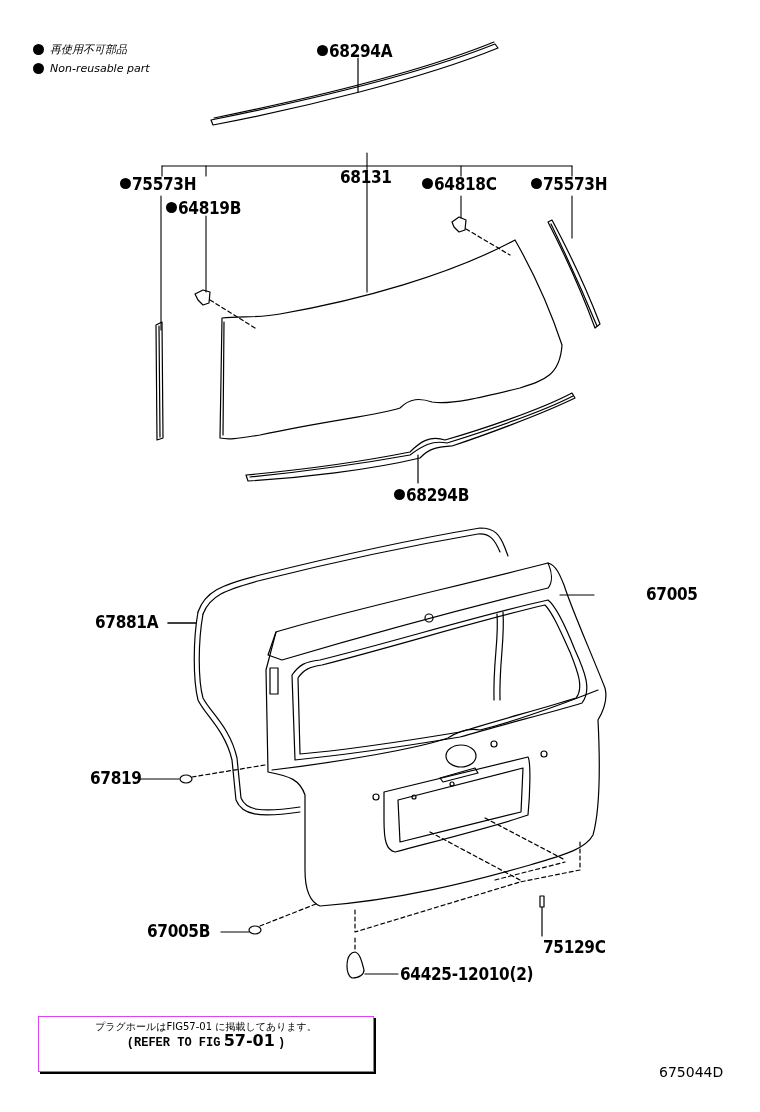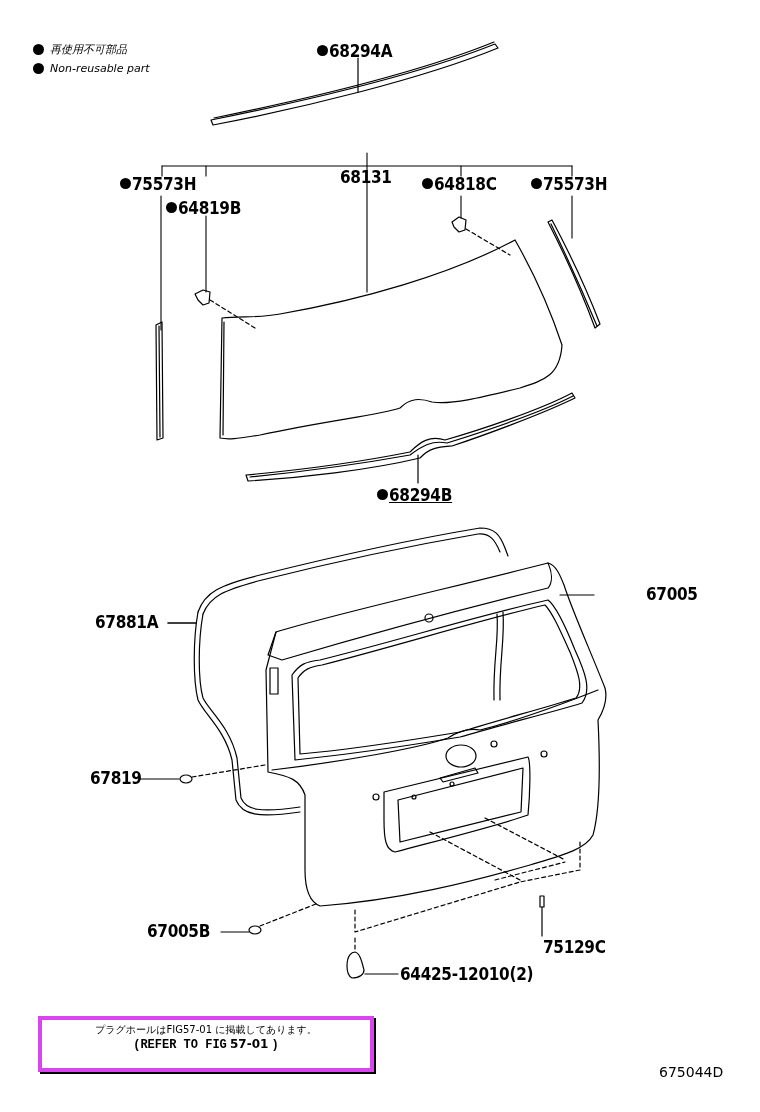--- a/index.html
+++ b/index.html
@@ -3,23 +3,23 @@
 <meta charset="utf-8">
 <style>
   html, body { margin:0; padding:0; background:#ffffff; }
   body { width:760px; height:1112px; position:relative; overflow:hidden; font-family:"DejaVu Sans", sans-serif; color:#000; }
   svg.art { position:absolute; left:0; top:0; width:760px; height:1112px; }
   .lbl { position:absolute; font-family:"DejaVu Sans Condensed","DejaVu Sans", sans-serif; font-weight:bold; font-size:17px; letter-spacing:-0.3px; line-height:1; white-space:nowrap; }
   .dot { display:inline-block; width:11px; height:11px; border-radius:50%; background:#000; margin-right:1px; vertical-align:1px; }
   .legend { position:absolute; left:33px; top:40px; font-size:11px; line-height:19px;font-style:italic; }
   .legend .row { display:flex; align-items:center; }
   .legend .ldot { width:11px; height:11px; border-radius:50%; background:#000; margin-right:6px; }
-  .note { position:absolute; left:38px; top:1016px; width:336px; height:56px; border:4px solid #d946ef; box-shadow:2px 2px 0 #000; text-align:center; font-size:10px; line-height:14px; padding-top:3px; box-sizing:border-box; }
+  .note { position:absolute; left:38px; top:1016px; width:336px; height:56px; border:1px solid #d946ef; box-shadow:2px 2px 0 #000; text-align:center; font-size:10px; line-height:14px; padding-top:3px; box-sizing:border-box; }
   .note .ref { font-family:"Liberation Mono", monospace; font-weight:bold; font-size:12px; }
-  .note .refnum { font-family:"DejaVu Sans", sans-serif; font-weight:bold; font-size:12px; }
+  .note .refnum { font-family:"DejaVu Sans", sans-serif; font-weight:bold; font-size:16px; }
   .figid { position:absolute; left:659px; top:1064px; font-size:14px; }
 </style>
 </head>
 <body>
 
 <svg class="art" viewBox="0 0 760 1112" fill="none" stroke="#000" stroke-width="1.2" stroke-linejoin="round" stroke-linecap="round">
 
   <g>
     <path d="M211,120 C300,102 420,74 495,44 L498,48 C422,79 302,108 213,125 Z"></path>
     <path d="M214,118 C302,100 420,72 494,42"></path>
@@ -146,21 +146,21 @@
     <span>Non-reusable part</span>
   </div>
 </div>
 
 <div class="lbl" style="left:317px;top:43px;"><span class="dot"></span><span>68294A</span></div>
 <div class="lbl" style="left:340px;top:134px;margin-top:35px;"><span>68131</span></div>
 <div class="lbl" style="left:120px;top:176px;"><span class="dot"></span><span>75573H</span></div>
 <div class="lbl" style="left:166px;top:200px;"><span class="dot"></span><span>64819B</span></div>
 <div class="lbl" style="left:422px;top:176px;"><span class="dot"></span><span>64818C</span></div>
 <div class="lbl" style="left:531px;top:176px;"><span class="dot"></span><span>75573H</span></div>
-<div class="lbl" style="left:377px;top:487px;text-decoration:underline;"><span class="dot"></span><span>68294B</span></div>
+<div class="lbl" style="left:394px;top:487px;"><span class="dot"></span><span>68294B</span></div>
 <div class="lbl" style="left:95px;top:614px;"><span>67881A</span></div>
 <div class="lbl" style="left:598px;top:586px;margin-left:48px;"><span>67005</span></div>
 <div class="lbl" style="left:90px;top:770px;"><span>67819</span></div>
 <div class="lbl" style="left:147px;top:923px;"><span>67005B</span></div>
 <div class="lbl" style="left:499px;top:939px;margin-left:44px;"><span>75129C</span></div>
 <div class="lbl" style="left:400px;top:966px;"><span>64425-12010(2)</span></div>
 
 <div class="note">
   <div>プラグホールはFIG57-01 に掲載してあります。</div>
   <div>

